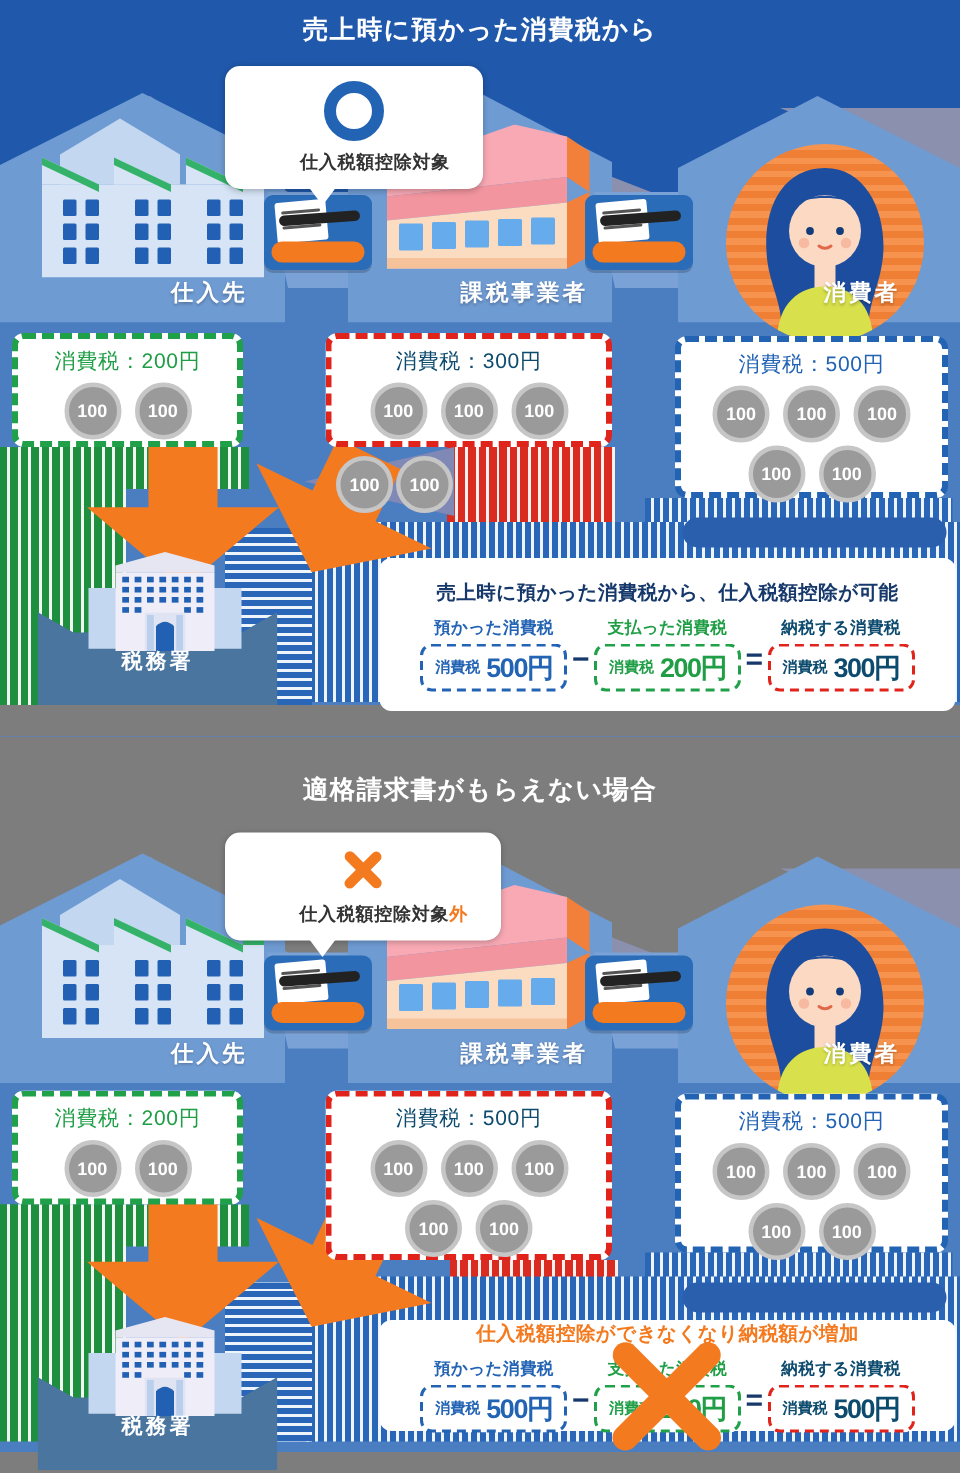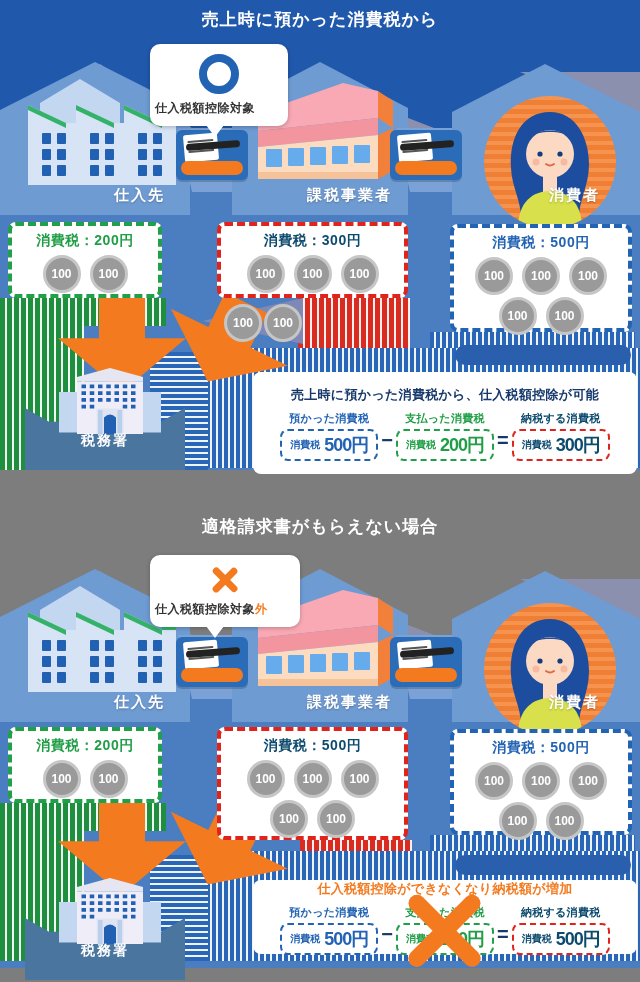--- a/index.html
+++ b/index.html
@@ -40,21 +40,21 @@
   .inv-paper{position:absolute;left:8px;top:4px;width:34px;height:24px;background:#fff;
              transform:rotate(-5deg);border-radius:2px;padding-top:3px}
   .inv-paper i{display:block;height:2px;background:#555;margin:3px 4px;border-radius:1px}
   .inv-dark{position:absolute;left:10px;top:12px;width:54px;height:7px;background:#222;
             border-radius:4px;transform:rotate(-4deg)}
   .inv-orange{position:absolute;left:5px;bottom:5px;width:62px;height:14px;background:#f47a1f;
               border-radius:7px}
 
   
   .bubble{position:absolute;left:150px;top:44px;width:128px;background:#fff;border-radius:10px;
-          padding:9px 5px;text-align:left;box-shadow:0 1px 4px rgba(0,0,0,.25);z-index:8}
+          padding:9px 22px;text-align:right;box-shadow:0 1px 4px rgba(0,0,0,.25);z-index:8}
   .s2 .bubble{top:64px;width:140px}
   .bubble::after{content:"";position:absolute;left:56px;bottom:-11px;width:0;height:0;
                  border:9px solid transparent;border-top:12px solid #fff;border-bottom:0}
   .bubble-label{font-size:12px;font-weight:700;color:#333;letter-spacing:.5px}
   .bubble-label .suffix{color:#f47a1f;font-weight:800}
   .ring{width:24px;height:24px;border:8px solid #2263b4;border-radius:50%;margin:1px auto 6px}
   .xmark{position:absolute}
   .xmark::before,.xmark::after{content:"";position:absolute;left:-4%;right:-4%;top:50%;
          height:24%;transform:translateY(-50%) rotate(45deg);background:#f47a1f;border-radius:99px}
   .xmark::after{transform:translateY(-50%) rotate(-45deg)}
@@ -93,21 +93,21 @@
   
   .taxbox{position:absolute;box-sizing:border-box;background:#fff;border-radius:8px;
           border:4px dashed;display:flex;flex-direction:column;align-items:center;
           padding-top:6px;gap:5px;z-index:4}
   .bg-green{left:8px;top:222px;width:154px;height:76px;border-color:#21a04a}
   .bg-red{left:217px;top:222px;width:191px;height:76px;border-color:#e0241c}
   .bg-blue{left:450px;top:224px;width:182px;height:108px;border-color:#2263b4}
   .s2 .bg-green{top:236px}
   .s2 .bg-red{top:236px;height:113px}
   .s2 .bg-blue{top:238px;height:106px}
-  .tb-label{font-size:14px;font-weight:700;letter-spacing:.5px}
+  .tb-label{font-size:14px;font-weight:400;letter-spacing:.5px}
   .c-green{color:#1f9e46}.c-red{color:#0c4a6e}.c-blue{color:#2263b4}
   .coin-row{display:flex;gap:9px;justify-content:center}
   .coin-row.r2{margin-top:-3px}
   .coin{width:38px;height:38px;box-sizing:border-box;border-radius:50%;background:#9a9a9a;
         border:3px solid #c6c6c6;color:#fff;font-size:12px;font-weight:700;
         display:flex;align-items:center;justify-content:center}
   .coins-below{position:absolute;left:224px;top:304px;display:flex;gap:2px;z-index:5}
 
   
   .office{position:absolute;left:50px;top:365px;width:120px;height:75px;z-index:6}

